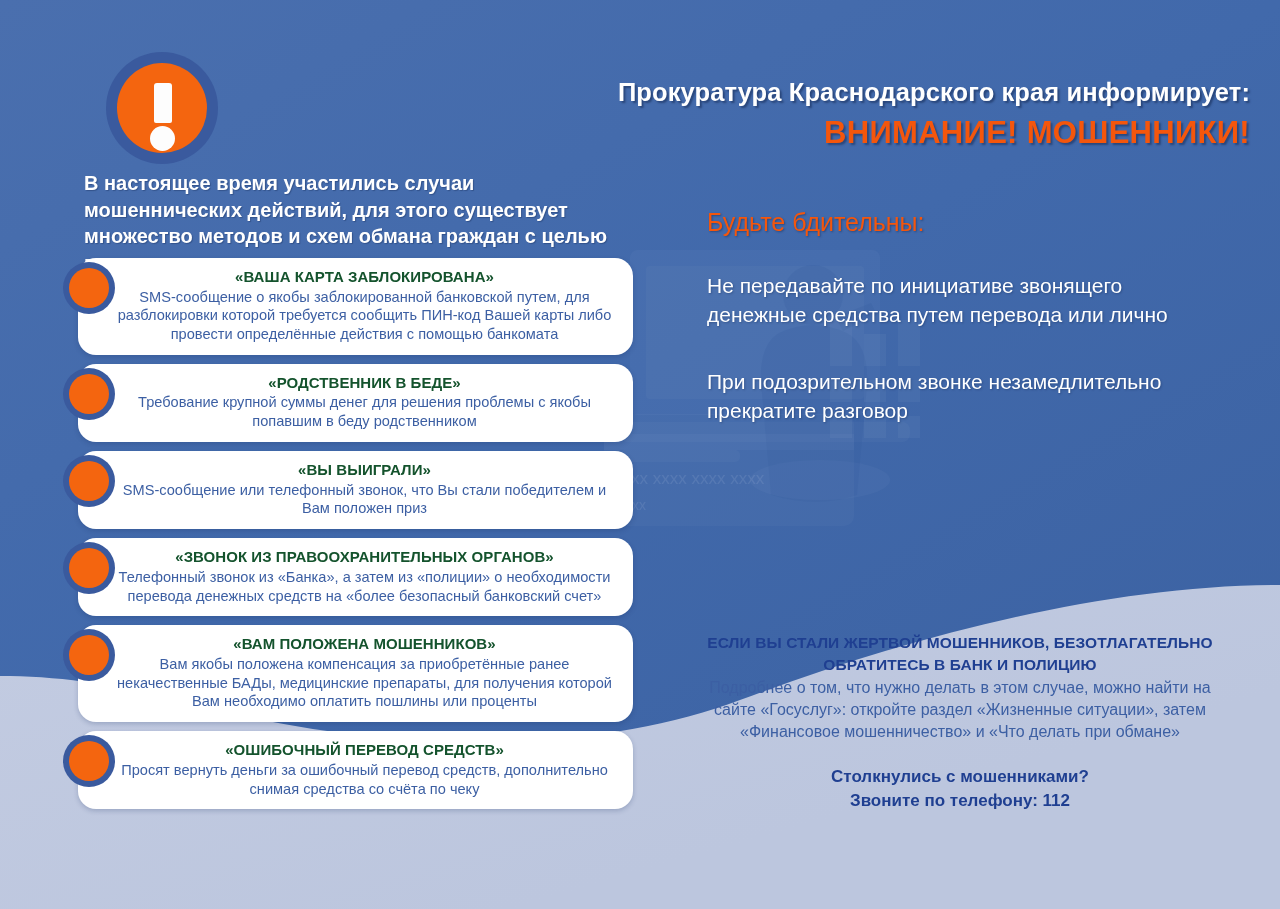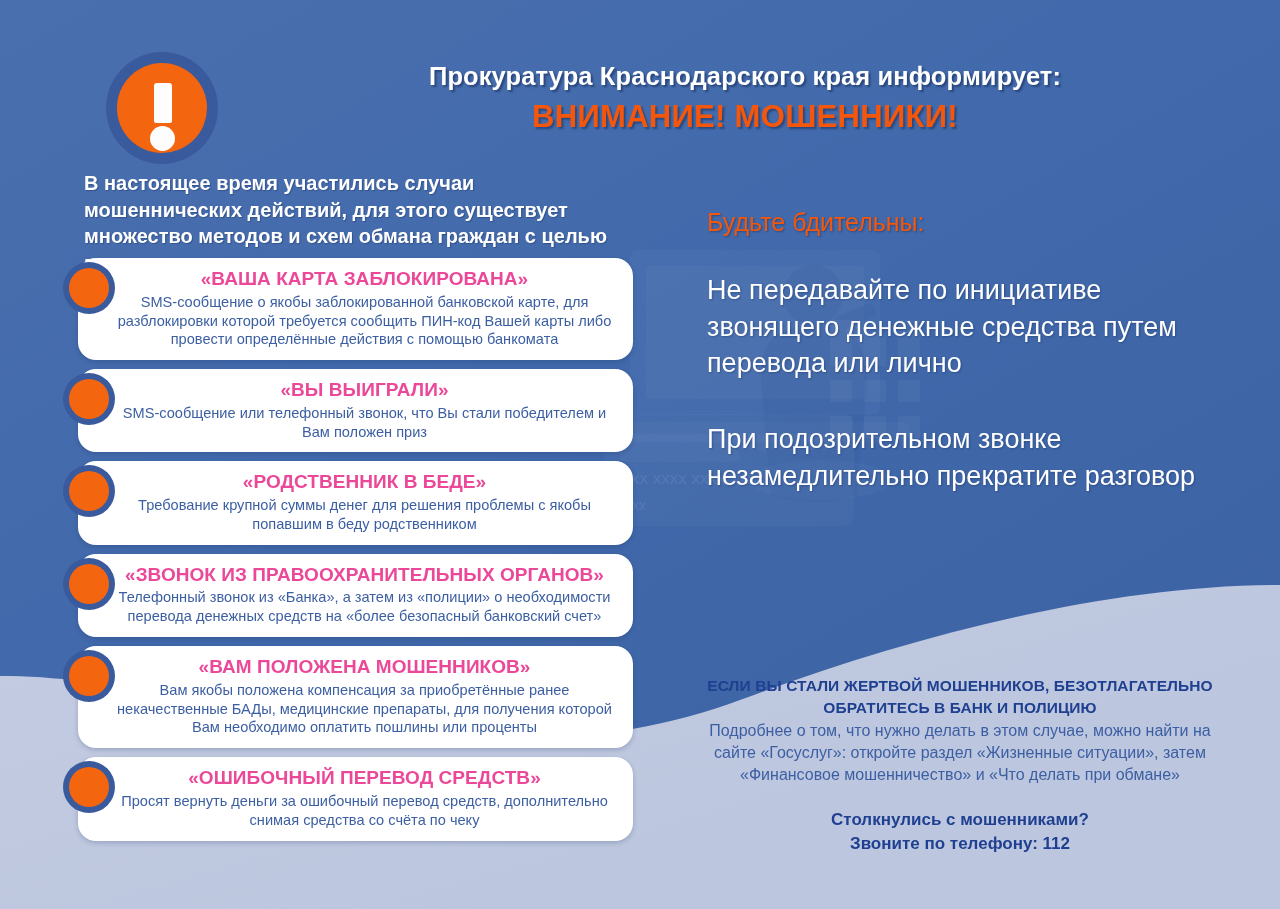--- a/index.html
+++ b/index.html
@@ -42,21 +42,21 @@
   }
   .alert-icon .bang{
     position:absolute;left:37px;top:20px;width:18px;height:40px;background:#fdfdfd;
     border-radius:3px 3px 2px 2px;
   }
   .alert-icon .dot{
     position:absolute;left:33px;top:63px;width:25px;height:25px;border-radius:50%;
     background:#fdfdfd;
   }
 
-  .hdr{position:absolute;z-index:4;left:240px;top:62px;width:1010px;text-align:center;}
+  .hdr{position:absolute;z-index:4;left:240px;top:78px;width:1010px;text-align:right;}
   .hdr-line1{
     font-size:25.5px;font-weight:bold;color:#ffffff;letter-spacing:.1px;
     text-shadow:2px 2px 2px rgba(18,38,80,.55);
     white-space:nowrap;
   }
   .hdr-line2{
     margin-top:8px;
     font-size:31px;font-weight:bold;color:#F4560C;letter-spacing:.3px;
     text-shadow:2px 2px 2px rgba(18,38,80,.5);
     white-space:nowrap;
@@ -80,42 +80,42 @@
     position:absolute;left:6px;top:6px;width:40px;height:40px;border-radius:50%;
     background:#F4650F;display:block;
   }
   .card{
     margin-left:15px;background:#ffffff;border-radius:18px;
     padding:9px 18px 11px 36px;text-align:center;
     box-shadow:0 2px 5px rgba(20,40,90,.22);
     position:relative;z-index:1;
   }
   .card-title{
-    color:#ec4899;font-weight:bold;font-size:19px;line-height:1.3;
+    color:#14532d;font-weight:bold;font-size:15px;line-height:1.3;
     margin-bottom:1px;letter-spacing:.05px;
   }
   .card-body{
     color:#3c5fa3;font-size:14.6px;line-height:1.29;
   }
 
   
   .be-alert{
     position:absolute;z-index:4;left:707px;top:208px;
     color:#F4560C;font-size:25px;font-weight:normal;
     text-shadow:1px 1px 2px rgba(18,38,80,.45);
   }
   .tips{position:absolute;z-index:4;left:707px;top:272px;width:500px;}
   .tip{
-    color:#ffffff;font-size:27px;line-height:1.36;margin-bottom:39px;
+    color:#ffffff;font-size:21px;line-height:1.36;margin-bottom:39px;
     text-shadow:1px 1px 2px rgba(18,38,80,.35);
   }
 
   
   .bottom-right{
-    position:absolute;z-index:4;left:690px;top:675px;width:540px;text-align:center;
+    position:absolute;z-index:4;left:690px;top:632px;width:540px;text-align:center;
   }
   .br-head{
     color:#1f3f91;font-size:15.5px;font-weight:bold;line-height:1.45;
     letter-spacing:.1px;
   }
   .br-body{
     color:#3c5fa3;font-size:16px;line-height:1.38;
   }
   .br-cta{
     margin-top:22px;color:#1f3f91;font-size:17px;font-weight:bold;line-height:1.42;
@@ -200,41 +200,41 @@
   <div class="intro">В настоящее время участились случаи мошеннических действий, для этого существует множество методов и схем обмана граждан с целью получения денежных средств:</div>
 
   <div class="cards">
 
     <div class="card-row">
       <span class="card-dot">
           <i></i>
         </span>
       <div class="card">
         <div class="card-title">«ВАША КАРТА ЗАБЛОКИРОВАНА»</div>
-        <div class="card-body">SMS-сообщение о якобы заблокированной банковской карте, для разблокировки которой требуется сообщить ПИН-код Вашей карты либо провести  определённые действия с помощью банкомата</div>
+        <div class="card-body">SMS-сообщение о якобы заблокированной банковской путем, для разблокировки которой требуется сообщить ПИН-код Вашей карты либо провести  определённые действия с помощью банкомата</div>
+      </div>
+    </div>
+
+    <div class="card-row">
+      <span class="card-dot">
+          <i></i>
+        </span>
+      <div class="card">
+        <div class="card-title">«РОДСТВЕННИК В БЕДЕ»</div>
+        <div class="card-body">Требование крупной суммы денег для решения проблемы с якобы попавшим в беду родственником</div>
       </div>
     </div>
 
     <div class="card-row">
       <span class="card-dot">
           <i></i>
         </span>
       <div class="card">
         <div class="card-title">«ВЫ ВЫИГРАЛИ»</div>
         <div class="card-body">SMS-сообщение или телефонный звонок, что Вы стали победителем и Вам положен приз</div>
-      </div>
-    </div>
-
-    <div class="card-row">
-      <span class="card-dot">
-          <i></i>
-        </span>
-      <div class="card">
-        <div class="card-title">«РОДСТВЕННИК В БЕДЕ»</div>
-        <div class="card-body">Требование крупной суммы денег для решения проблемы с якобы попавшим в беду родственником</div>
       </div>
     </div>
 
     <div class="card-row">
       <span class="card-dot">
           <i></i>
         </span>
       <div class="card">
         <div class="card-title">«ЗВОНОК ИЗ ПРАВООХРАНИТЕЛЬНЫХ ОРГАНОВ»</div>
         <div class="card-body">Телефонный звонок из «Банка», а затем из «полиции» о необходимости перевода денежных средств на «более безопасный банковский счет»</div>

